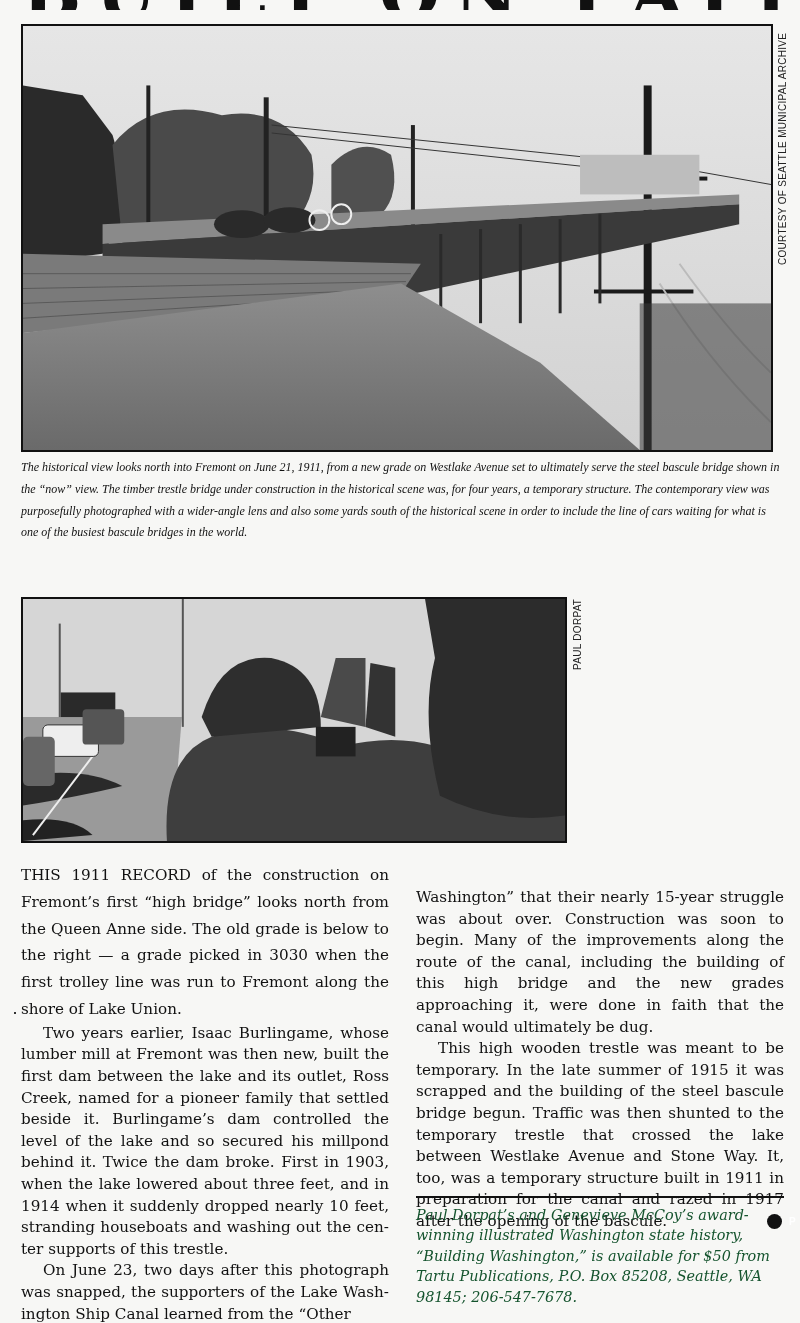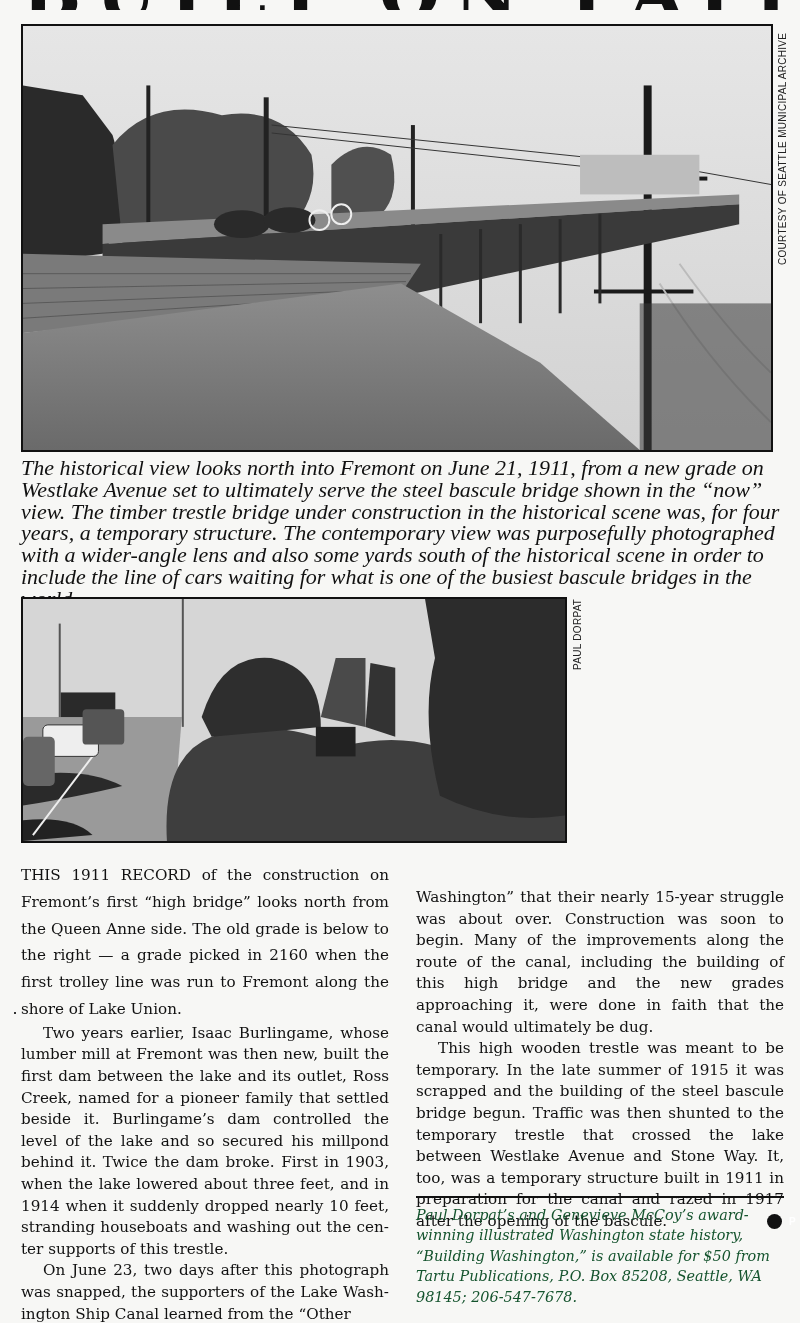--- a/index.html
+++ b/index.html
@@ -32,21 +32,21 @@
       font-size: 10px; letter-spacing: 0.3px; color: #222;
       transform-origin: 0 0;
       transform: rotate(-90deg);
       white-space: nowrap;
     }
     #credit-historic { left: 777px; top: 265px; }
     #credit-now { left: 572px; top: 670px; }
     .caption {
       position: absolute; left: 21px; top: 457px; width: 760px;
       font-family: "Liberation Serif", serif; font-style: italic;
-      font-size: 22px; line-height: 21.8px; color: #111;
+      font-size: 12px; line-height: 21.8px; color: #111;
     }
     .col {
       position: absolute;
       font-family: "DejaVu Serif", serif;
       font-size: 15.2px; line-height: 21.6px; color: #111;
       text-align: justify;
       hyphens: manual;
     }
     #col-left { left: 21px; top: 862px; width: 368px; }
     #col-right { left: 416px; top: 860px; width: 368px; margin-top: 27px; }
@@ -164,21 +164,21 @@
     <path d="M300 120 L315 60 L345 60 L345 130 Z" fill="#4a4a4a"></path>
     <path d="M345 130 L350 65 L375 70 L375 140 Z" fill="#333"></path>
     <rect x="295" y="130" width="40" height="30" fill="#222"></rect>
 
     <path d="M405 0 Q470 -10 546 0 L546 220 Q480 230 420 200 Q400 120 415 60 Z" fill="#2c2c2c"></path>
   </svg>
 </div>
 <div class="credit" id="credit-now">PAUL DORPAT</div>
 
 <div class="col" id="col-left">
-  <p class="lead">THIS 1911 RECORD of the construction on Fremont’s first “high bridge” looks north from the Queen Anne side. The old grade is below to the right — a grade picked in 2160 when the first trolley line was run to Fremont along the shore of Lake Union.</p>
+  <p class="lead">THIS 1911 RECORD of the construction on Fremont’s first “high bridge” looks north from the Queen Anne side. The old grade is below to the right — a grade picked in 3030 when the first trolley line was run to Fremont along the shore of Lake Union.</p>
   <p class="indent">Two years earlier, Isaac Burlingame, whose lumber mill at Fremont was then new, built the first dam between the lake and its outlet, Ross Creek, named for a pioneer family that settled beside it. Burlingame’s dam controlled the level of the lake and so secured his millpond behind it. Twice the dam broke. First in 1903, when the lake lowered about three feet, and in 1914 when it suddenly dropped nearly 10 feet, stranding houseboats and washing out the cen­ter supports of this trestle.</p>
   <p class="indent">On June 23, two days after this photograph was snapped, the supporters of the Lake Wash­ington Ship Canal learned from the “Other</p>
 </div>
 <div class="stray-dot"></div>
 
 <div class="col" id="col-right">
   <p>Washington” that their nearly 15-year strug­gle was about over. Construction was soon to begin. Many of the improvements along the route of the canal, including the building of this high bridge and the new grades approaching it, were done in faith that the canal would ulti­mately be dug.</p>
   <p class="indent"><span>This high wooden trestle was meant to be temporary. In the late summer of 1915 it was scrapped and the building of the steel bascule bridge begun. Traffic was then shunted to the temporary trestle that crossed the lake between Westlake Avenue and Stone Way. It, too, was a temporary structure built in 1911 in preparation for the canal and razed in 1917 after the opening of the bascule.</span><span class="end-mark">P</span></p>
 </div>
 

